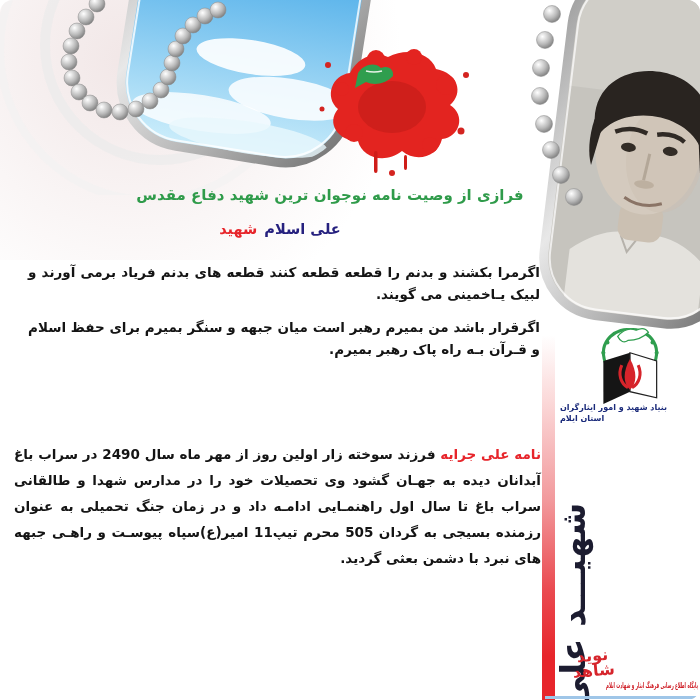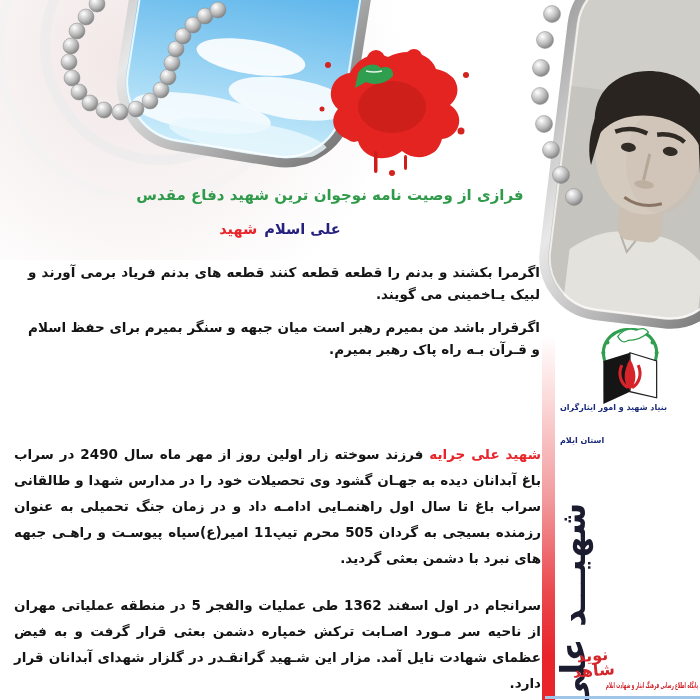--- a/index.html
+++ b/index.html
@@ -1,19 +1,20 @@
 <!DOCTYPE html>
 <html lang="fa"><head>
 <meta charset="utf-8">
 <style>
   html,body{margin:0;padding:0;background:#ffffff;}
   .page{
     position:relative;width:700px;height:700px;overflow:hidden;
     background:#ffffff;
     font-family:"DejaVu Sans",sans-serif;
+    border-radius:13px;
   }
   .bg-tint{
     position:absolute;left:0;top:0;width:700px;height:260px;
     background:radial-gradient(circle at 130px 60px, rgba(240,228,228,.9) 0%, rgba(255,255,255,0) 45%);
   }
   
   .tag-art{position:absolute;left:0;top:0;width:480px;height:195px;}
   
   .splat{position:absolute;left:318px;top:45px;width:155px;height:135px;}
   
@@ -57,21 +58,21 @@
     transform:rotate(-90deg);
     direction:rtl;text-align:center;white-space:nowrap;
     font-size:34px;font-weight:bold;color:#1c1c30;letter-spacing:1px;
   }
   .foundation{position:absolute;left:588px;top:322px;width:84px;text-align:center;}
   .foundation-text{
     position:absolute;left:560px;top:402px;width:140px;
     direction:rtl;text-align:left;color:#1a2a7a;font-weight:bold;
   }
   .foundation-text .l1{font-size:8px;line-height:11px;}
-  .foundation-text .l2{font-size:8px;line-height:11px;margin-top:22px;}
+  .foundation-text .l2{font-size:8px;line-height:11px;}
   .navid-logo{
     position:absolute;left:568px;top:648px;width:50px;
     text-align:center;color:#d6242b;font-weight:bold;
     font-size:16px;line-height:15px;transform:rotate(-5deg);
   }
   .footer-site{
     position:absolute;top:681px;right:2px;
     direction:rtl;white-space:nowrap;
     font-size:8px;font-weight:bold;color:#cf2028;
     transform:scaleX(0.5);transform-origin:100% 50%;
@@ -242,22 +243,21 @@
     <span class="name-prefix">شهید</span>
     <span class="name-main">علی اسلام</span>
   </div>
 
   <div class="will">
     <p>اگرمرا بکشند و بدنم را قطعه قطعه کنند قطعه های بدنم فریاد برمی آورند و لبیک یـاخمینی می گویند.</p>
     <p>اگرقرار باشد من بمیرم رهبر است میان جبهه و سنگر بمیرم برای حفظ اسلام و قـرآن بـه راه پاک رهبر بمیرم.</p>
   </div>
 
   <div class="bio">
-    <p><span class="bio-lead">شهید علی جرایه</span> <span>فرزند سوخته زار اولین روز از مهر ماه سال 2490 در سراب باغ آبدانان دیده به جهـان گشود وی تحصیلات خود را در مدارس شهدا و طالقانی سراب باغ تا سال اول راهنمـایی ادامـه داد و در زمان جنگ تحمیلی به عنوان رزمنده بسیجی به گردان 505 محرم تیپ11 امیر(ع)سپاه پیوسـت و راهـی جبهه های نبرد با دشمن بعثی گردید.</span></p>
-    <p class="p2">سرانجام در اول اسفند 1362 طی عملیات والفجر 5 در منطقه عملیاتی مهران از ناحیه سر مـورد اصـابت ترکش خمپاره دشمن بعثی قرار گرفت و به فیض عظمای شهادت نایل آمد. مزار این شـهید گرانقـدر در گلزار شهدای آبدانان قرار دارد.</p>
+    <p><span class="bio-lead">نامه علی جرایه</span> <span>فرزند سوخته زار اولین روز از مهر ماه سال 2490 در سراب باغ آبدانان دیده به جهـان گشود وی تحصیلات خود را در مدارس شهدا و طالقانی سراب باغ تا سال اول راهنمـایی ادامـه داد و در زمان جنگ تحمیلی به عنوان رزمنده بسیجی به گردان 505 محرم تیپ11 امیر(ع)سپاه پیوسـت و راهـی جبهه های نبرد با دشمن بعثی گردید.</span></p>
   </div>
 
   <div class="strip"></div>
   <div class="vertical-name">شهیـــد علی جرایه</div>
 
   <div class="foundation">
     <svg width="84" height="82" viewBox="0 0 80 80">
       <path d="M16,40 C8,18 28,4 42,8" fill="none" stroke="#2f9e4e" stroke-width="3"></path>
       <path d="M64,40 C72,18 52,4 38,8" fill="none" stroke="#2f9e4e" stroke-width="3"></path>
       <circle cx="14" cy="30" r="2" fill="#2f9e4e"></circle>

